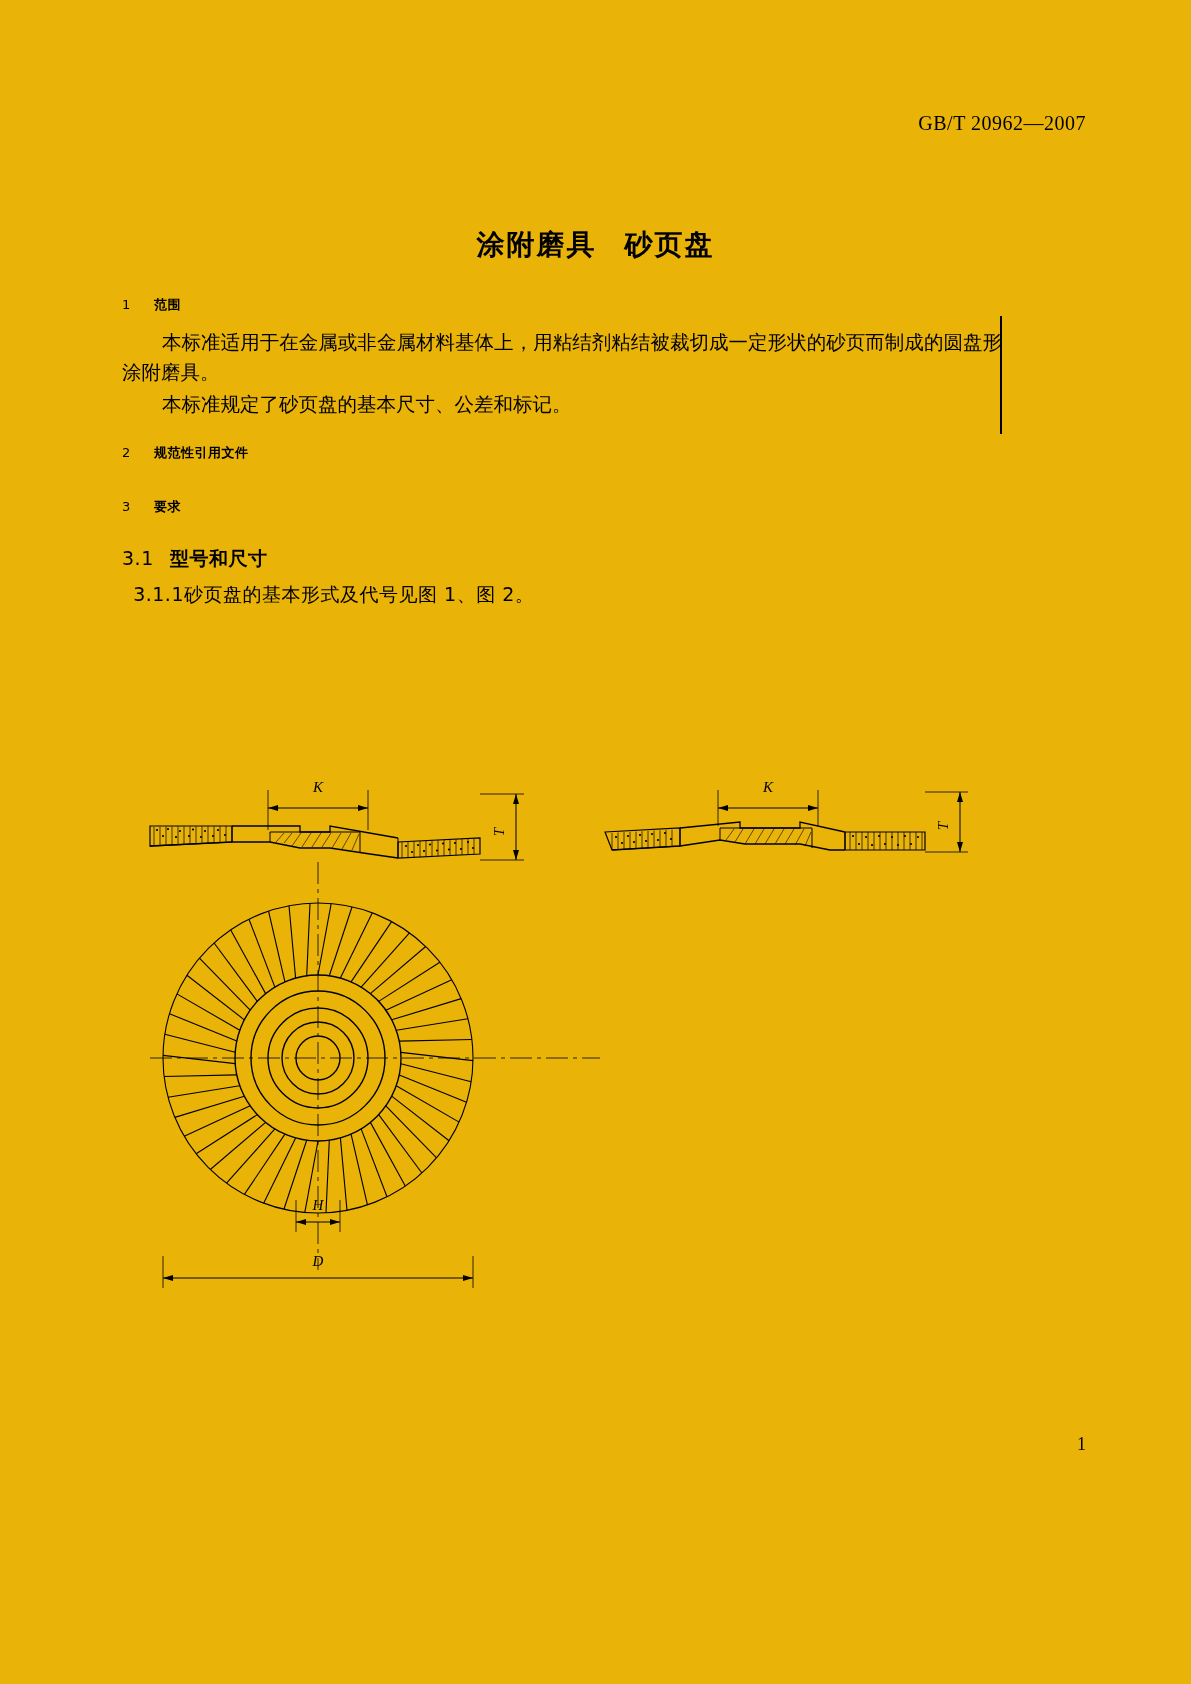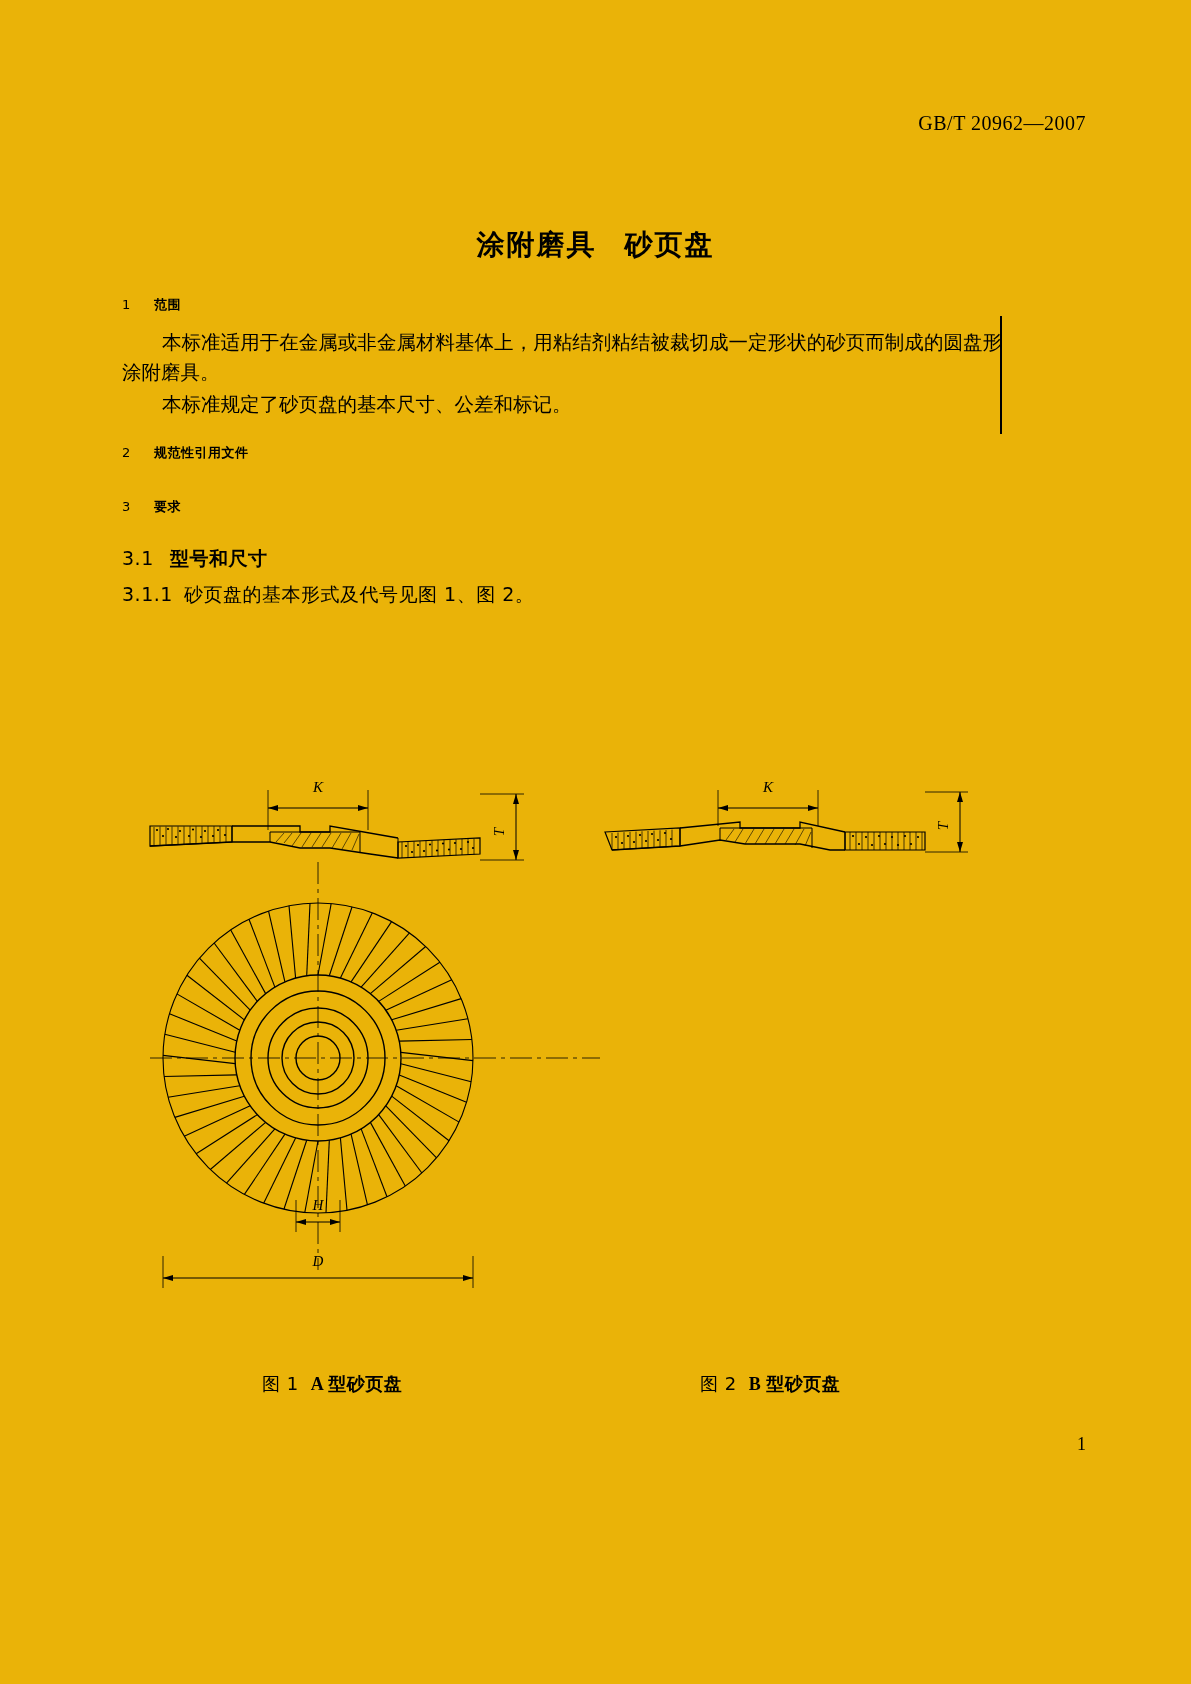--- a/index.html
+++ b/index.html
@@ -68,21 +68,21 @@
     margin: 0 0 10px 0;
     letter-spacing: 0.5px;
   }
   .h2 .num { display: inline-block; min-width: 48px; font-weight: normal; }
   .h3 {
     font-family: "DejaVu Sans", "Liberation Sans", sans-serif;
     font-size: 19px;
     margin: 0 0 10px 0;
     letter-spacing: 0.5px;
   }
-  .h3 .num { display: inline-block; min-width: 62px; }
+  .h3 .num { display: inline-block; min-width: 62px; text-align: right; }
   p.body {
     font-family: "Liberation Serif", "DejaVu Serif", serif;
     font-size: 19.5px;
     line-height: 30px;
     margin: 0 0 2px 0;
     text-align: justify;
     letter-spacing: 0px;
   }
   p.body.indent { text-indent: 40px; }
   p.iso {
@@ -493,24 +493,16 @@
             <line class="ln" x1="925" y1="22" x2="968" y2="22" stroke-width="0.8"></line>
             <line class="ln" x1="925" y1="82" x2="968" y2="82" stroke-width="0.8"></line>
             <text x="948" y="56" font-family="Liberation Serif, serif" font-style="italic" font-size="15" text-anchor="middle" transform="rotate(-90 948 56)">T</text>
           </g>
         </g>
       </g>
 
     </svg>
   </div>
 
-  <div class="fig-captions">
-    <div class="fig-cap fig-cap-1">
-      <span class="cap-num">图 1</span><span class="cap-gap"></span><span class="cap-type">A 型砂页盘</span>
-    </div>
-    <div class="fig-cap fig-cap-2">
-      <span class="cap-num">图 2</span><span class="cap-gap"></span><span class="cap-type">B 型砂页盘</span>
-    </div>
-  </div>
 
   <div class="page-number">1</div>
 
 </div>
 
 </body></html>

